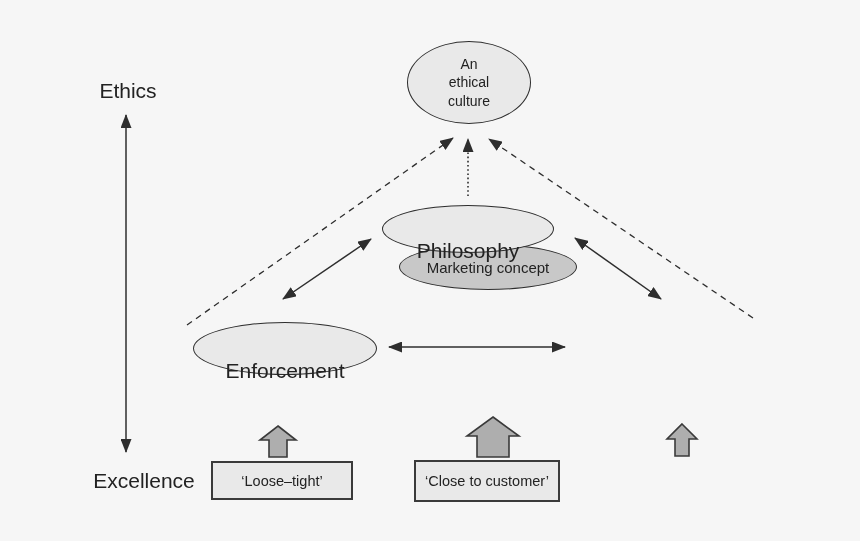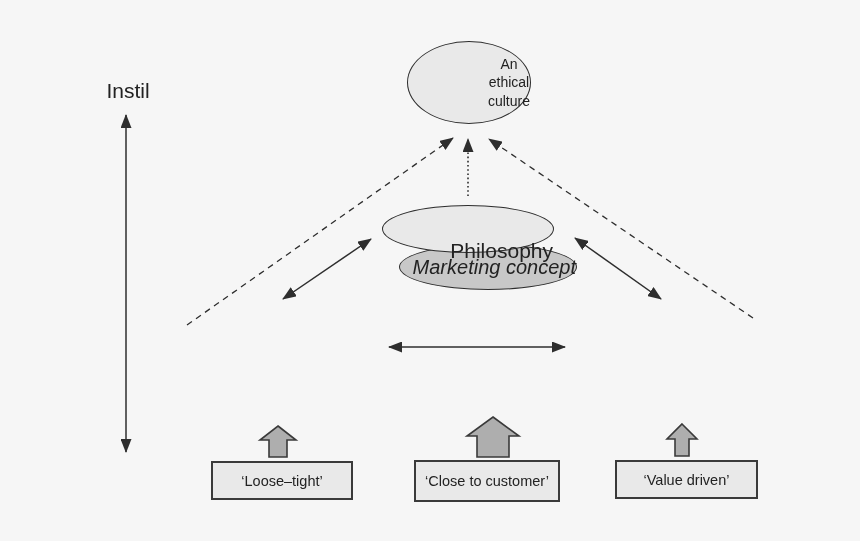--- a/index.html
+++ b/index.html
@@ -21,29 +21,29 @@
     width: 860px; height: 541px;
   }
   svg.layer { z-index: 3; pointer-events: none; }
 
   .ellipse {
     position: absolute;
     border-radius: 50%;
     border: 1.4px solid var(--line, #2e2e2e);
     display: flex;
     align-items: center;
-    justify-content: flex-end;
+    justify-content: center;
     text-align: center;
     box-sizing: border-box;
   }
   .ellipse.light { background: var(--nodeLight, #e9e9e9); z-index: 2; }
   .ellipse.dark  { background: var(--nodeDark, #c8c8c8); z-index: 1; }
 
   .node-label   { font-size: 21px; line-height: 1.1; white-space: nowrap; margin-top: 44px; }
-  .node-sub     { font-size: 20px; white-space: nowrap; font-style: italic; }
+  .node-sub     { font-size: 15px; white-space: nowrap; }
   .culture-label{ font-size: 14px; line-height: 1.3; white-space: pre-line; }
 
   .box {
     position: absolute;
     background: var(--boxFill, #e9e9e9);
     border: 2px solid var(--boxBorder, #3a3a3a);
     display: flex;
     align-items: center;
     justify-content: center;
     font-size: 14.5px;
@@ -97,40 +97,41 @@
 
     <line class="connector solid" x1="575" y1="238" x2="661" y2="299" marker-start="url(#ah)" marker-end="url(#ah)"></line>
 
     <line class="connector solid" x1="389" y1="347" x2="565" y2="347" marker-start="url(#ah)" marker-end="url(#ah)"></line>
 
     <polygon class="block-arrow" points="278,426 296,440 287,440 287,457 269,457 269,440 260,440"></polygon>
     <polygon class="block-arrow" points="493,417 519,436 509,436 509,457 477,457 477,436 467,436"></polygon>
     <polygon class="block-arrow" points="682,424 697,439 689,439 689,456 675,456 675,439 667,439"></polygon>
   </svg>
 
-  <div class="axis-label" style="left:88px; top:79px; width:80px;">Instil</div>
+  <div class="axis-label" style="left:88px; top:79px; width:80px;">Ethics</div>
+  <div class="axis-label" style="left:84px; top:469px; width:120px;">Excellence</div>
 
   <div class="ellipse light" style="left:407px; top:41px; width:124px; height:83px;">
     <div class="culture-label">An
 ethical
 culture</div>
   </div>
 
   <div class="ellipse dark" style="left:399px; top:244px; width:178px; height:46px;">
     <div class="node-sub">Marketing concept</div>
   </div>
   <div class="ellipse light" style="left:382px; top:205px; width:172px; height:48px;">
     <div class="node-label">Philosophy</div>
   </div>
 
+  <div class="ellipse light" style="left:193px; top:322px; width:184px; height:53px;">
+    <div class="node-label">Enforcement</div>
+  </div>
 
 
   <div class="box" style="left:211px; top:461px; width:142px; height:39px;">
     <span>‘Loose–tight’</span>
   </div>
   <div class="box" style="left:414px; top:460px; width:146px; height:42px;">
     <span>‘Close to customer’</span>
   </div>
-  <div class="box" style="left:615px; top:460px; width:143px; height:39px;">
-    <span>‘Value driven’</span>
-  </div>
 
 </div>
 
 </body></html>

